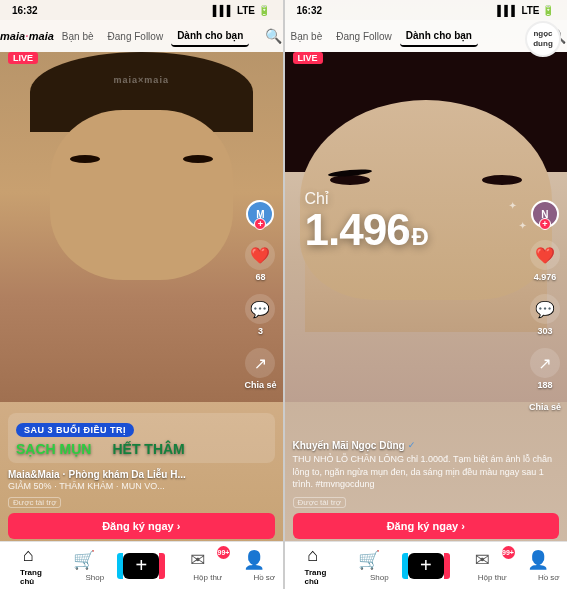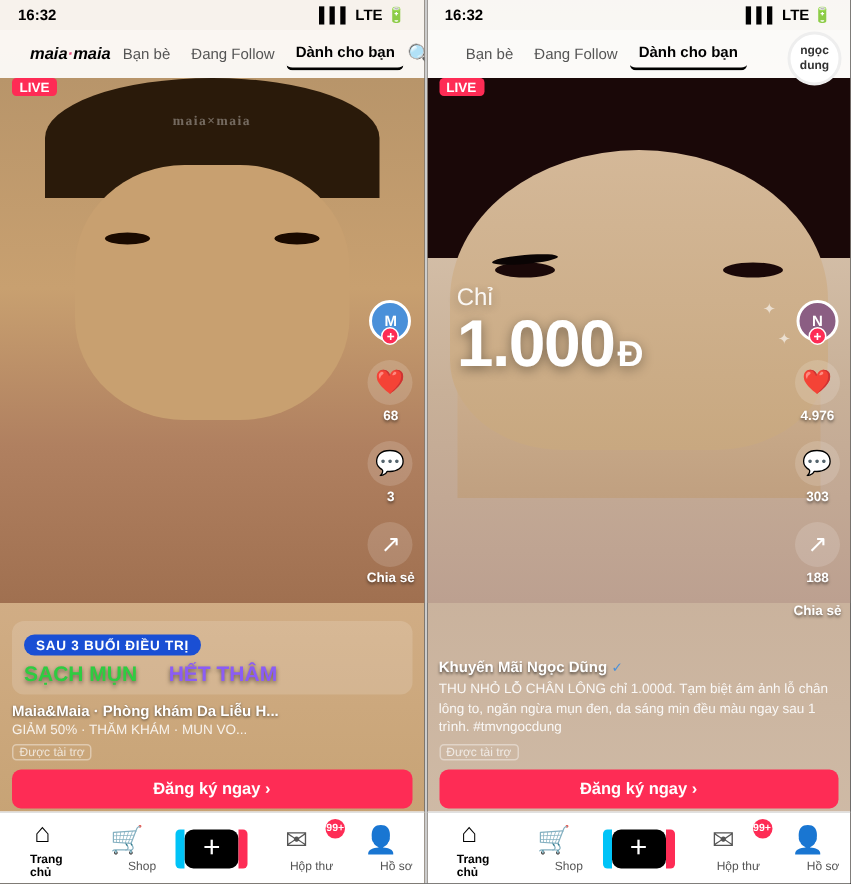--- a/index.html
+++ b/index.html
@@ -40,21 +40,21 @@
 
     
     .nav-tabs {
       position: absolute;
       top: 20px; left: 0; right: 0;
       height: 32px;
       display: flex;
       align-items: center;
       background: rgba(255,255,255,0.9);
       z-index: 100;
-      padding: 0 20px;
+      padding: 0 0;
       gap: 2px;
     }
     .nav-tab {
       font-size: 10px;
       font-weight: 500;
       padding: 4px 6px;
       color: #555;
       cursor: pointer;
       border-radius: 4px;
       white-space: nowrap;
@@ -116,21 +116,20 @@
     .watermark {
       position: absolute;
       top: 60px;
       left: 50%;
       transform: translateX(-50%);
       color: rgba(255,255,255,0.5);
       font-size: 10px;
       font-weight: 600;
       z-index: 50;
       letter-spacing: 1px;
-      font-family: Liberation Serif, serif;
     }
 
     
     .action-icons {
       position: absolute;
       right: 6px;
       top: 200px;
       display: flex;
       flex-direction: column;
       align-items: center;
@@ -226,21 +225,21 @@
       align-items: flex-end;
       flex-wrap: wrap;
     }
     .promo-green {
       color: #2ecc40;
       font-size: 14px;
       font-weight: 800;
       text-shadow: 0 1px 3px rgba(0,0,0,0.5);
     }
     .promo-gray {
-      color: #8b5cf6;
+      color: #15803d;
       font-size: 14px;
       font-weight: 800;
       text-shadow: 0 1px 3px rgba(0,0,0,0.5);
     }
     .channel-name {
       color: #fff;
       font-size: 10px;
       font-weight: 600;
       text-shadow: 0 1px 2px rgba(0,0,0,0.6);
       margin-top: 2px;
@@ -546,21 +545,21 @@
 
   <div class="live-badge">LIVE</div>
 
   <div class="channel-logo-right">
     <div class="channel-logo-inner">ngọc<br>dung</div>
   </div>
 
   <div class="chi-price">
     <div class="chi-label">Chỉ</div>
     <div style="display:flex;align-items:baseline;gap:2px;">
-      <span class="price-value">1.000</span>
+      <span class="price-value">1.496</span>
       <span class="price-currency">Đ</span>
     </div>
   </div>
 
   <div class="sparkle" style="top:200px;right:50px;">✦</div>
   <div class="sparkle" style="top:220px;right:40px;">✦</div>
 
   <div class="action-icons">
     <div class="action-item">
       <div class="avatar-icon" style="background:#8b5e83;">

